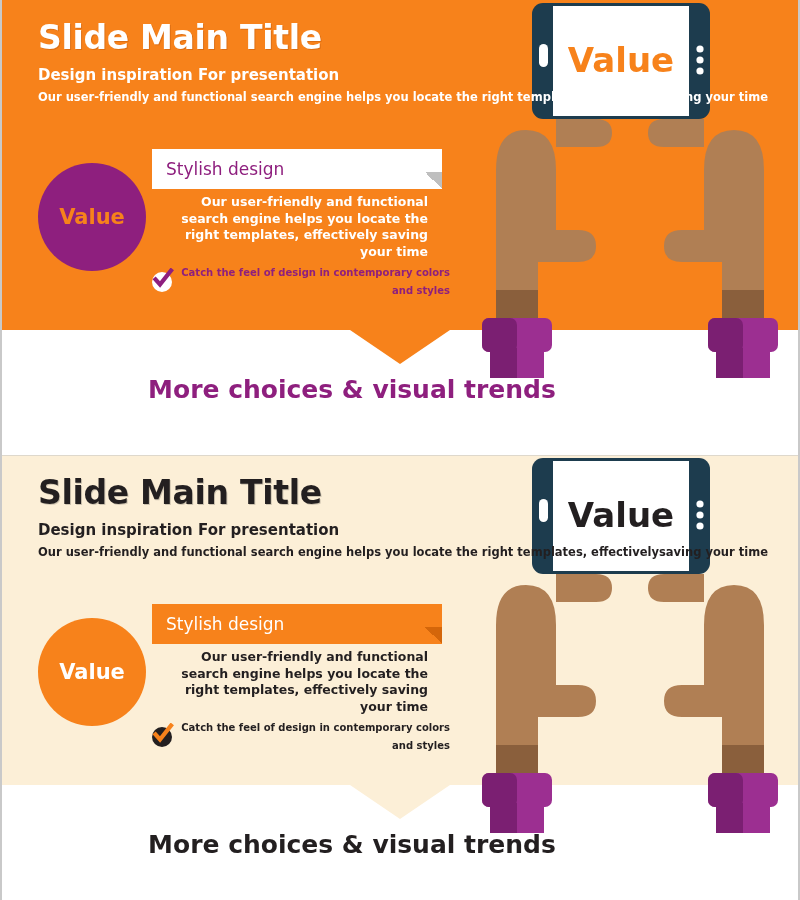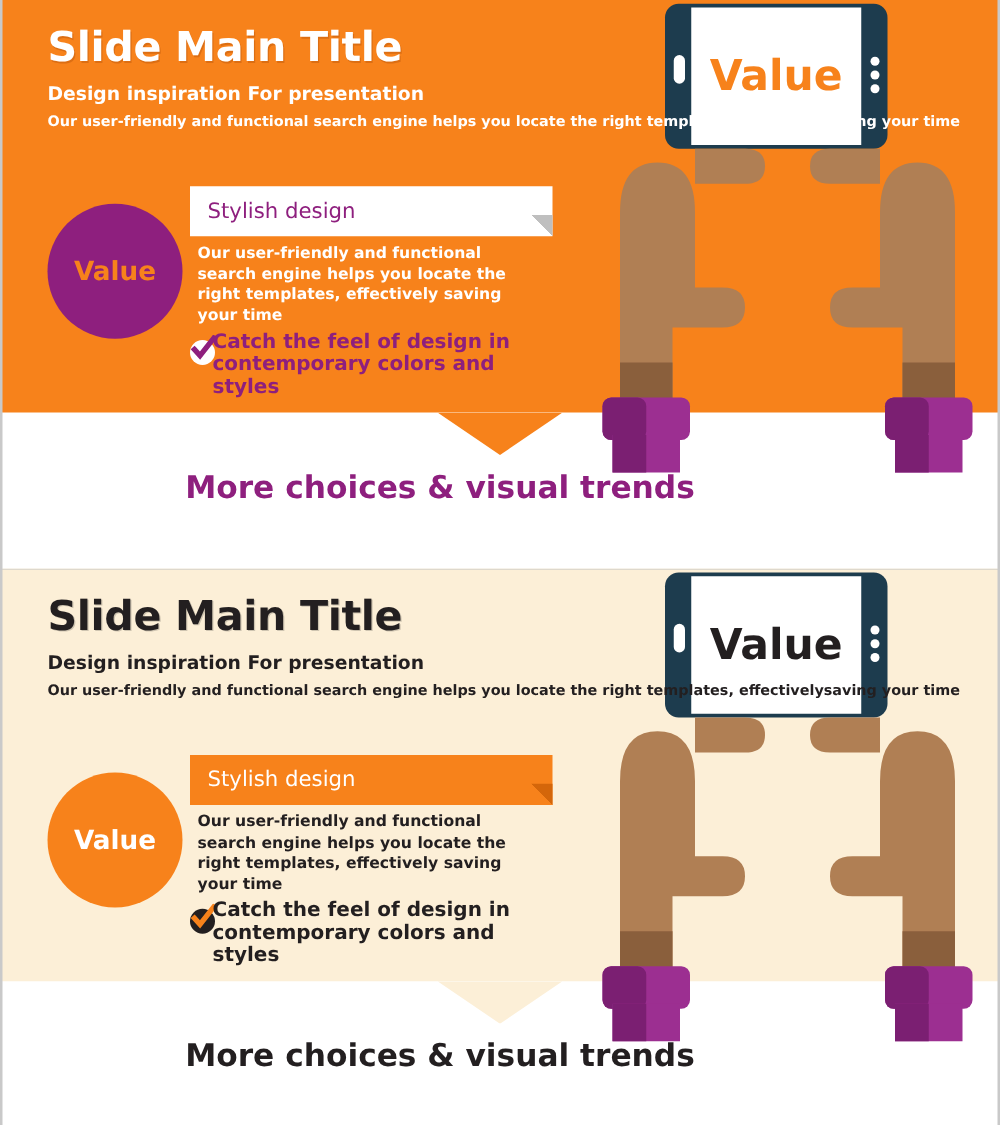--- a/index.html
+++ b/index.html
@@ -26,20 +26,21 @@
     left: 0;
     width: 800px;
     overflow: visible;
   }
 
   .panel {
     position: relative;
     width: 800px;
     height: 330px;
     overflow: visible;
+    text-align: right;
   }
 
   .panel-bg {
     position: absolute;
     inset: 0;
     z-index: 0;
   }
 
   .slide-a .panel-bg { background: #f7821b; }
   .slide-b .panel-bg { background: #fcefd7; border-top: 1px solid #ded8cc; }
@@ -179,24 +180,24 @@
   .badge-check {
     position: absolute;
     left: 0;
     top: 0;
     width: 24px;
     height: 24px;
   }
 
   .bullet-text {
     position: absolute;
-    left: 20px;
+    left: 30px;
     top: 0;
     width: 270px;
-    font-size: 16px;
+    font-size: 10px;
     line-height: 18px;
     font-weight: bold;
   }
   .slide-a .bullet-text { color: #8e1f7e; }
   .slide-b .bullet-text { color: #231f20; }
 
   
   .illustration {
     position: absolute;
     left: 460px;

